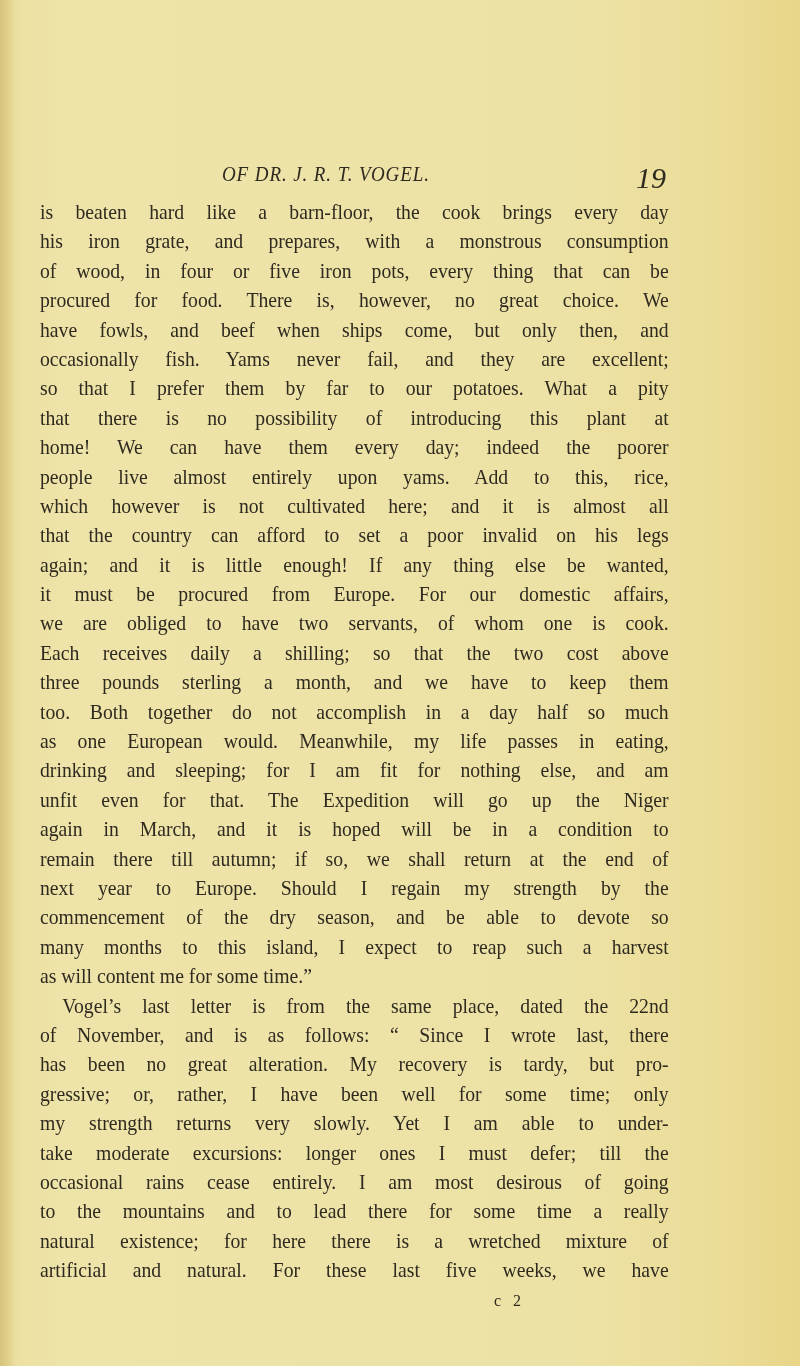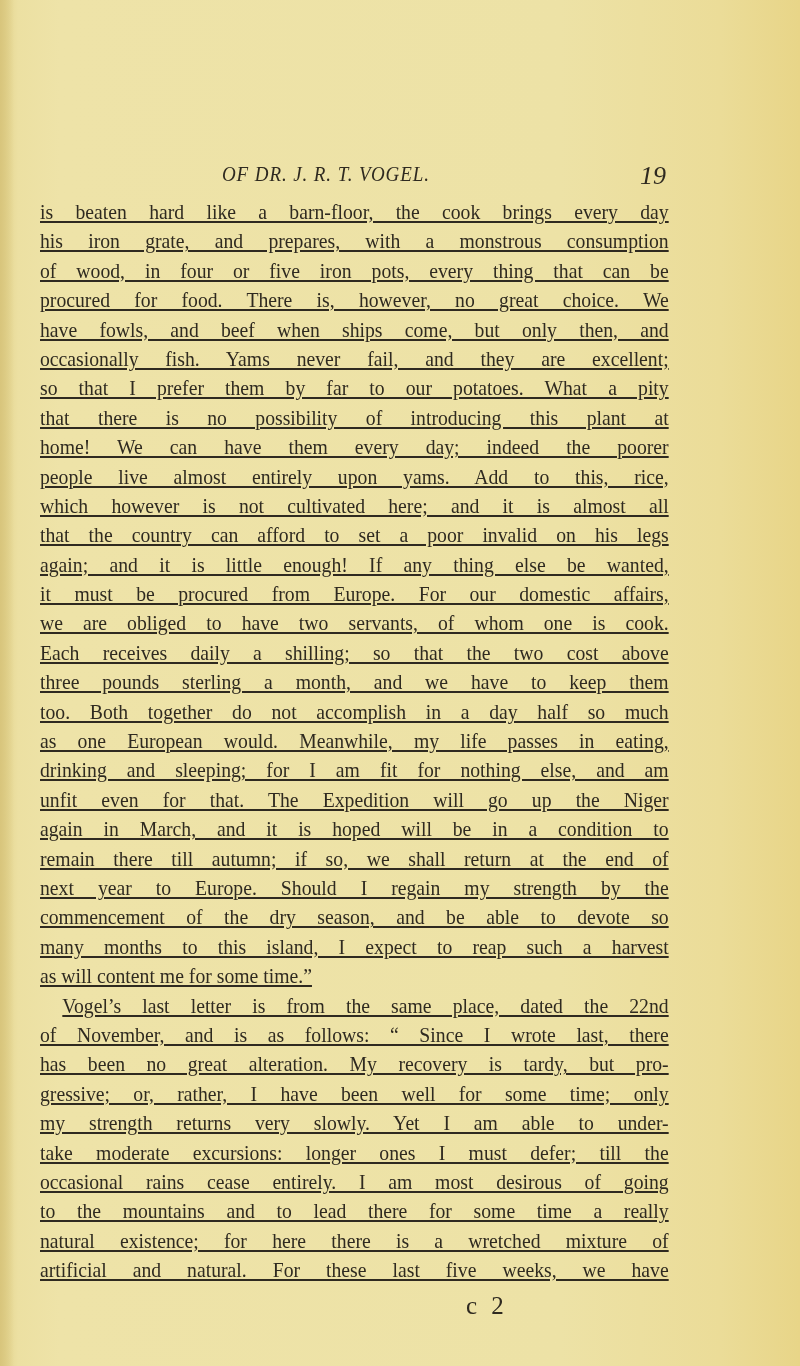--- a/index.html
+++ b/index.html
@@ -16,37 +16,37 @@
     }
     .running-head {
       position: absolute; top: 163px; left: 40px; width: 626px; height: 30px; font-style: italic;
     }
     .running-title {
       position: absolute; left: 182px; top: 0;
       font-size: 19px; letter-spacing: 0.9px; transform: scaleY(1.08); transform-origin: top left;
     }
     .page-number {
       position: absolute; right: 0; top: -2px;
-      font-size: 26px;
+      font-size: 30px;
       text-align: right;
     }
     .body-text {
-      position: absolute; left: 40px; top: 198px; width: 628px; text-decoration: underline;
+      position: absolute; left: 40px; top: 198px; width: 628px;
     }
     .line {
       display: block; height: 29.4px; line-height: 29.4px;
       font-size: 21.2px; white-space: nowrap;
       text-align: justify; text-align-last: justify;
       transform: scaleX(0.93); transform-origin: left;
       width: 676px;
     }
     .line.last { text-align-last: left; }
     .line.indent { padding-left: 24px; width: 652px; }
     .signature {
-      position: absolute; top: 1292px; left: 466px; font-size: 25px; letter-spacing: 4px;
+      position: absolute; top: 1292px; left: 494px; font-size: 16px; letter-spacing: 4px;
     }
   </style>
 </head>
 <body>
 
 <div class="page-edge"></div>
 
 <div class="running-head">
   <span class="running-title">OF DR. J. R. T. VOGEL.</span>
   <span class="page-number">19</span>

